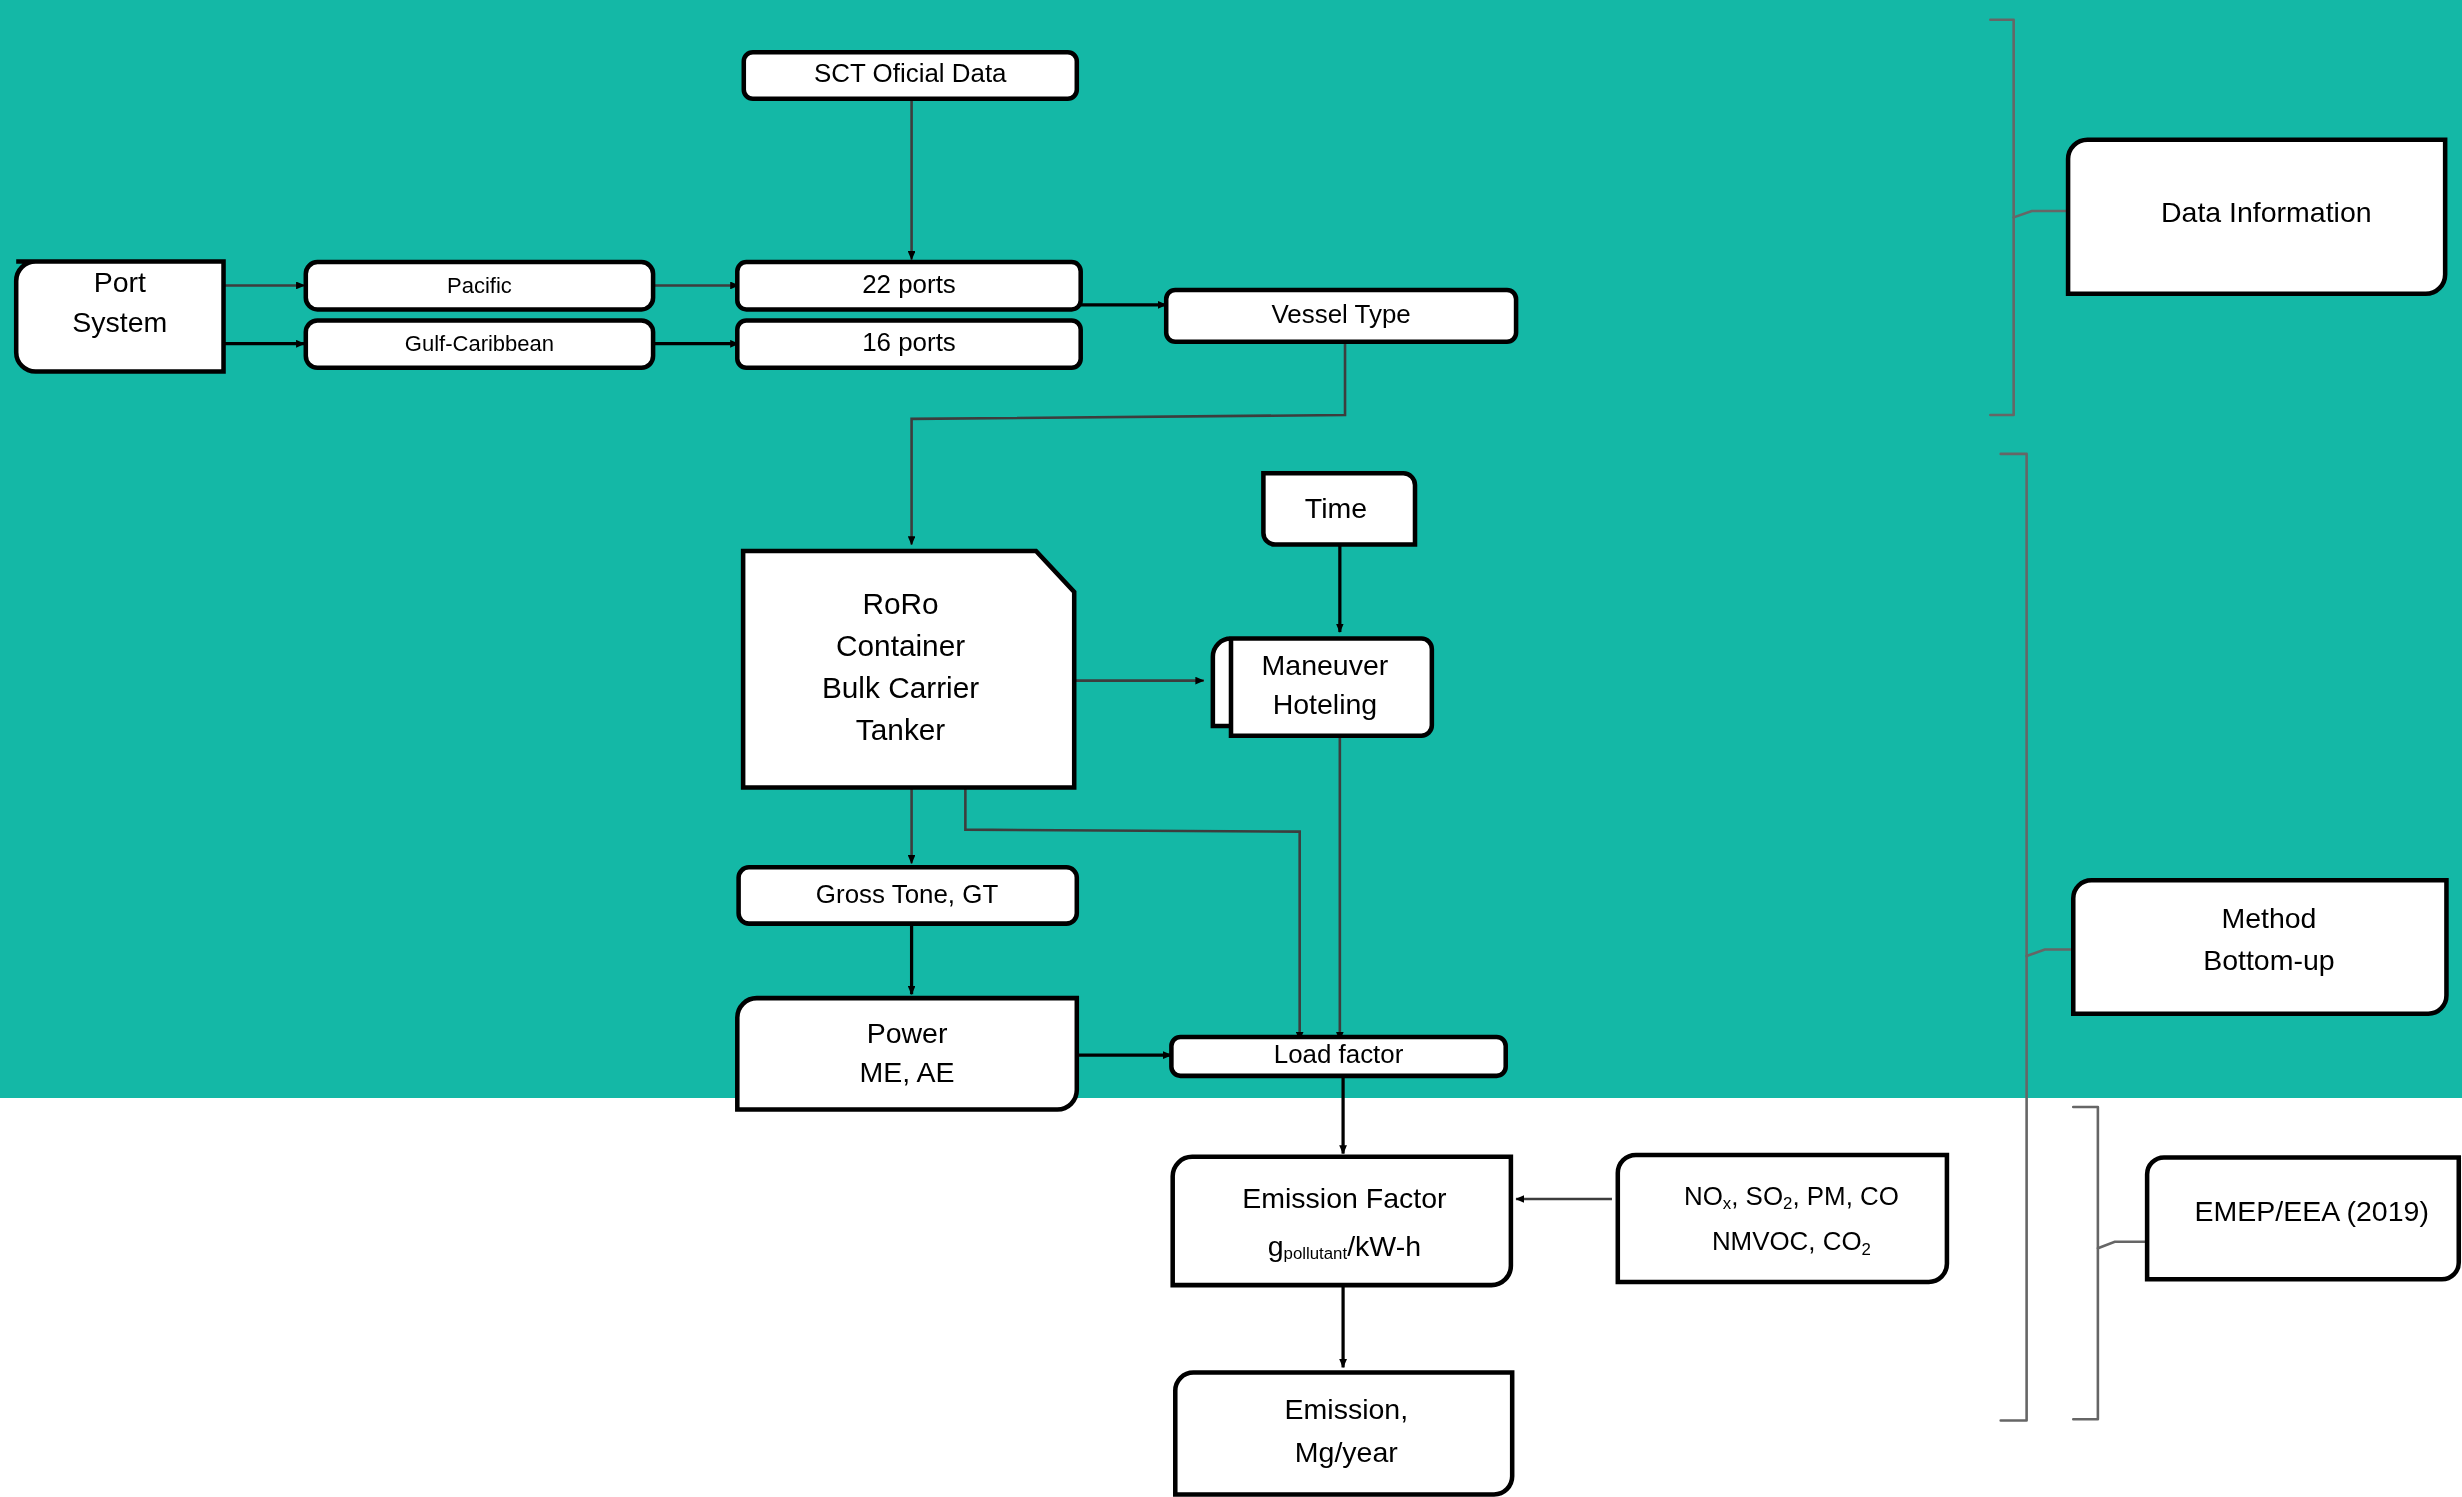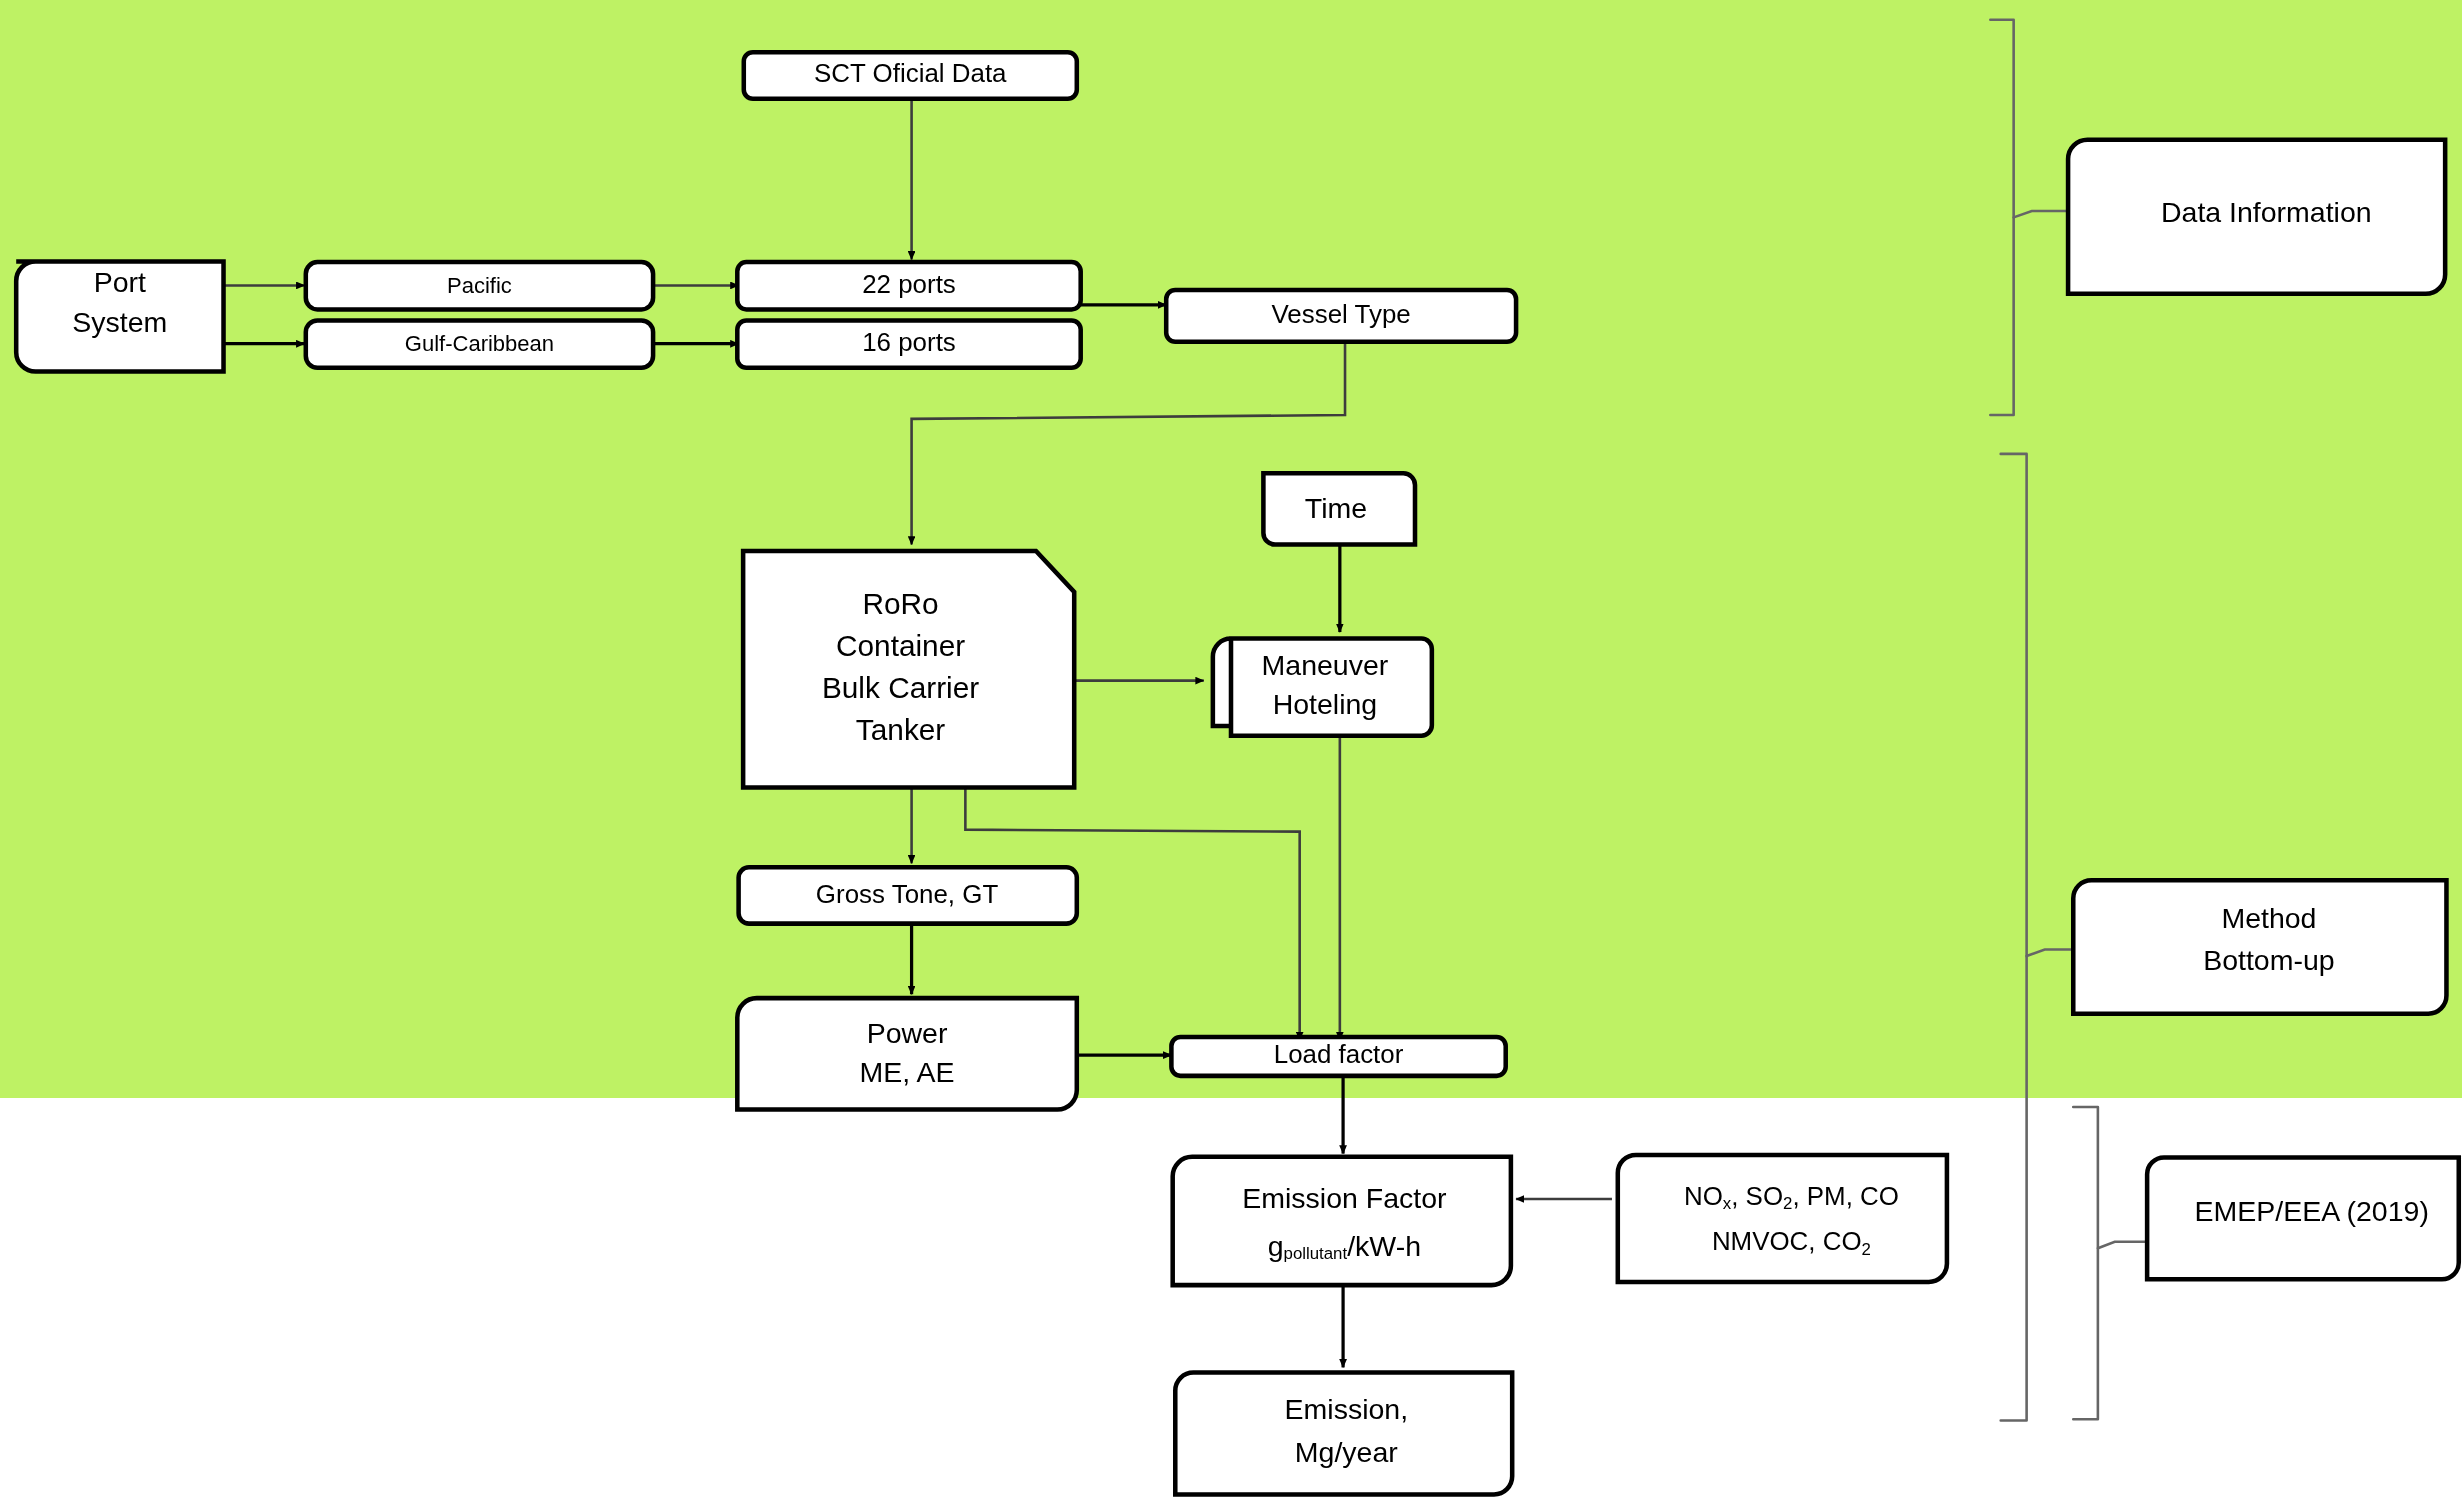--- a/index.html
+++ b/index.html
@@ -10,21 +10,21 @@
   body {
     width: 2462px;
     height: 1498px;
     font-family: "Liberation Sans", sans-serif;
     overflow: hidden;
   }
   #diagram-root {
     position: relative;
     width: 2462px;
     height: 1098px;
-    background: #bef264;
+    background: #14b8a6;
     text-align: right;
   }
   svg#flow {
     display: block;
     width: 2462px;
     height: 1498px;
   }
   .node-shape {
     fill: #ffffff;
     stroke: #000000;

